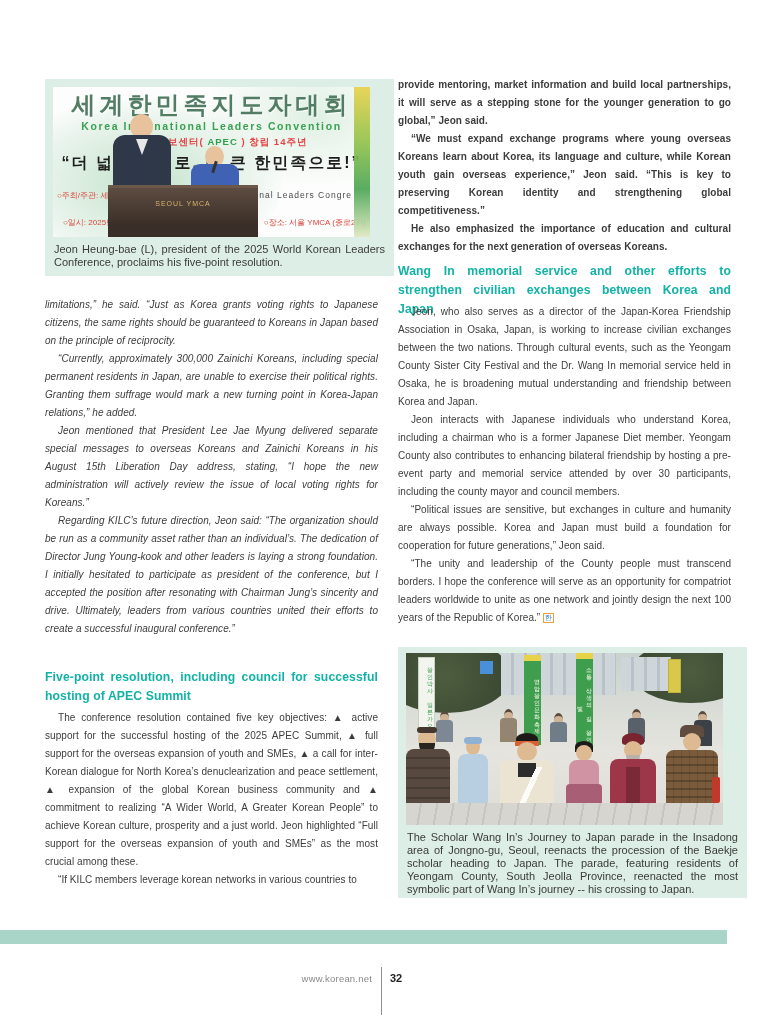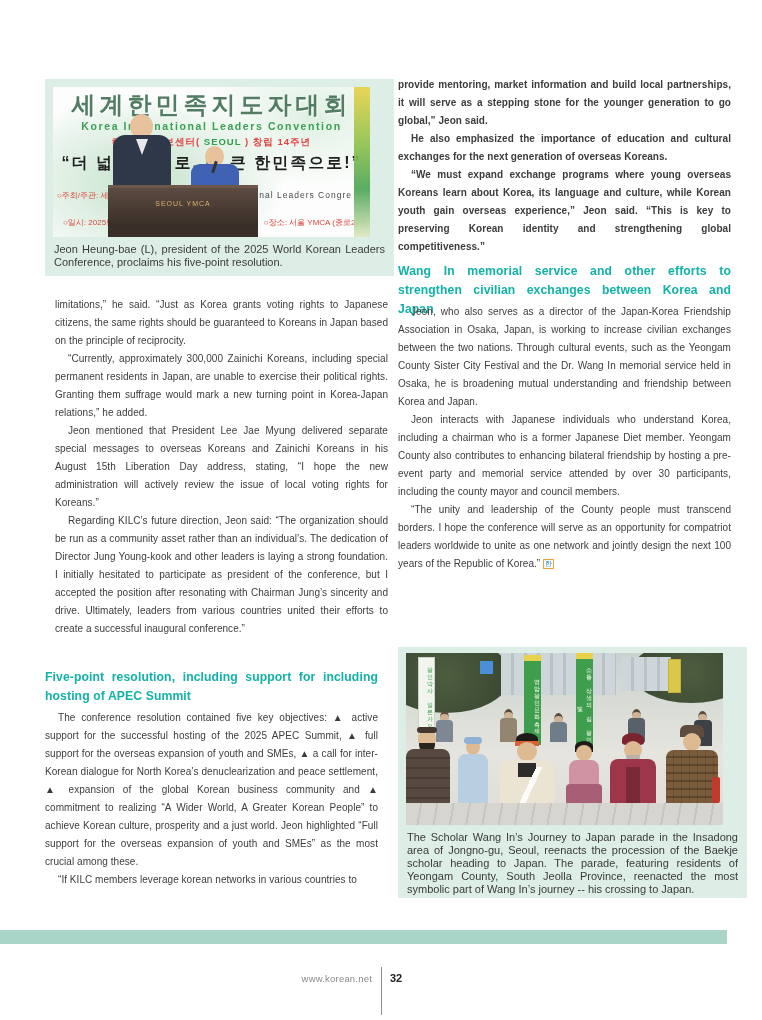--- a/index.html
+++ b/index.html
@@ -80,65 +80,66 @@
 <body>
 
 <div class="page">
 
   <figure class="photocard" style="left:45px;top:79px;width:333px;height:181px;margin:0;">
     <div class="photo-inner p1">
       <div class="swoosh1"></div>
       <div class="swoosh2"></div>
       <div class="t1">세계한민족지도자대회</div>
       <div class="t2">Korea International Leaders Convention</div>
-      <div class="t3"><span>해외동포정보센터(</span> <span class="okic">SEOUL</span> <span>) 창립 14주년</span></div>
+      <div class="t3"><span>해외동포정보센터(</span> <span class="okic">APEC</span> <span>) 창립 14주년</span></div>
       <div class="t4">“더 넓은 세계로, 더 큰 한민족으로!”</div>
       <div class="small-red" style="left:4px;top:103px;">○주최/주관: 세계한민</div>
       <div class="small-dark" style="right:18px;top:103px;">national Leaders Congre</div>
       <div class="small-red" style="left:10px;top:130px;">○일시: 2025년 1</div>
       <div class="small-red" style="right:4px;top:130px;">○장소: 서울 YMCA (종로2가)</div>
       <div class="head" style="left:77px;top:27px;width:23px;height:25px;"></div>
       <div class="man-body"></div>
       <div class="man-shirt"></div>
       <div class="head" style="left:152px;top:59px;width:19px;height:21px;"></div>
       <div class="woman-body"></div>
       <div class="mic"></div>
       <div class="podium">
         <div class="podium-sign">SEOUL YMCA</div>
       </div>
       <div class="ribbon"></div>
     </div>
     <figcaption>Jeon Heung-bae (L), president of the 2025 World Korean Leaders Conference, proclaims his five-point resolution.</figcaption>
   </figure>
 
-  <section class="textblock" style="left:55px;top:296px;">
+  <section class="textblock" style="left:45px;top:296px;font-style:italic;">
     <p class="no-indent">limitations,” he said. “Just as Korea grants voting rights to Japanese citizens, the same rights should be guaranteed to Koreans in Japan based on the principle of reciprocity.</p>
     <p>“Currently, approximately 300,000 Zainichi Koreans, including special permanent residents in Japan, are unable to exercise their political rights. Granting them suffrage would mark a new turning point in Korea-Japan relations,” he added.</p>
     <p>Jeon mentioned that President Lee Jae Myung delivered separate special messages to overseas Koreans and Zainichi Koreans in his August 15th Liberation Day address, stating, “I hope the new administration will actively review the issue of local voting rights for Koreans.”</p>
     <p>Regarding KILC’s future direction, Jeon said: “The organization should be run as a community asset rather than an individual’s. The dedication of Director Jung Young-kook and other leaders is laying a strong foundation. I initially hesitated to participate as president of the conference, but I accepted the position after resonating with Chairman Jung’s sincerity and drive. Ultimately, leaders from various countries united their efforts to create a successful inaugural conference.”</p>
   </section>
 
-  <h2 class="subhead" style="left:45px;top:668px;">Five-point resolution, including support for including hosting of APEC Summit</h2>
+  <h2 class="subhead" style="left:45px;top:668px;">Five-point resolution, including council for successful hosting of APEC Summit</h2>
 
   <section class="textblock" style="left:45px;top:709px;">
     <p>The conference resolution contained five key objectives: ▲ active support for the successful hosting of the 2025 APEC Summit, ▲ full support for the overseas expansion of youth and SMEs, ▲ a call for inter-Korean dialogue for North Korea’s denuclearization and peace settlement, ▲ expansion of the global Korean business community and ▲ commitment to realizing “A Wider World, A Greater Korean People” to achieve Korean culture, prosperity and a just world. Jeon highlighted “Full support for the overseas expansion of youth and SMEs” as the most crucial among these.</p>
     <p>“If KILC members leverage korean networks in various countries to</p>
   </section>
 
   <section class="textblock" style="left:398px;top:76px;font-weight:bold;">
     <p class="no-indent">provide mentoring, market information and build local partnerships, it will serve as a stepping stone for the younger generation to go global,” Jeon said.</p>
+    <p>“We must expand exchange programs where young overseas Koreans learn about Korea, its language and culture, while Korean youth gain overseas experience,” Jeon said. “This is key to preserving Korean identity and strengthening global competitiveness.”</p>
     <p>He also emphasized the importance of education and cultural exchanges for the next generation of overseas Koreans.</p>
-    <p>“We must expand exchange programs where young overseas Koreans learn about Korea, its language and culture, while Korean youth gain overseas experience,” Jeon said. “This is key to preserving Korean identity and strengthening global competitiveness.”</p>
   </section>
 
   <h2 class="subhead" style="left:398px;top:262px;">Wang In memorial service and other efforts to strengthen civilian exchanges between Korea and Japan</h2>
 
   <section class="textblock" style="left:398px;top:303px;">
     <p>Jeon, who also serves as a director of the Japan-Korea Friendship Association in Osaka, Japan, is working to increase civilian exchanges between the two nations. Through cultural events, such as the Yeongam County Sister City Festival and the Dr. Wang In memorial service held in Osaka, he is broadening mutual understanding and friendship between Korea and Japan.</p>
     <p>Jeon interacts with Japanese individuals who understand Korea, including a chairman who is a former Japanese Diet member. Yeongam County also contributes to enhancing bilateral friendship by hosting a pre-event party and memorial service attended by over 30 participants, including the county mayor and council members.</p>
+    <p>“Political issues are sensitive, but exchanges in culture and humanity are always possible. Korea and Japan must build a foundation for cooperation for future generations,” Jeon said.</p>
     <p><span>“The unity and leadership of the County people must transcend borders. I hope the conference will serve as an opportunity for compatriot leaders worldwide to unite as one network and jointly design the next 100 years of the Republic of Korea.”</span> <span class="endmark">한</span></p>
   </section>
 
   <figure class="photocard" style="left:398px;top:647px;width:333px;height:237px;margin:0;padding:6px 8px 8px 8px;">
     <div class="photo-inner p2">
       <div class="tree" style="left:-25px;top:-15px;width:130px;height:75px;"></div>
       <div class="tree" style="left:225px;top:-12px;width:120px;height:62px;"></div>
       <div class="bldg" style="left:95px;top:0;width:115px;height:42px;"></div>
       <div class="bldg" style="left:215px;top:4px;width:50px;height:34px;"></div>
       <div class="sign-blue"></div>

